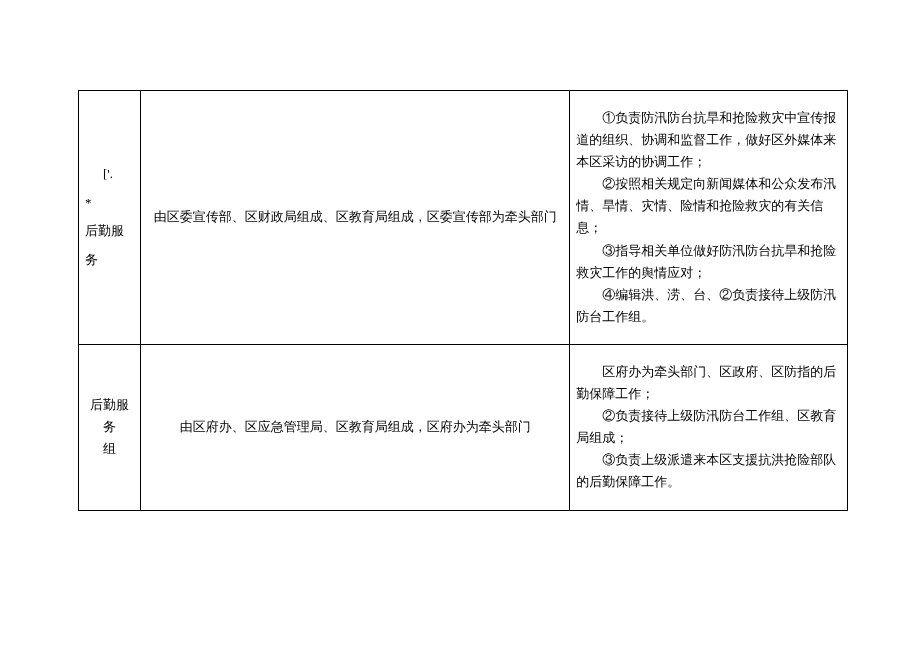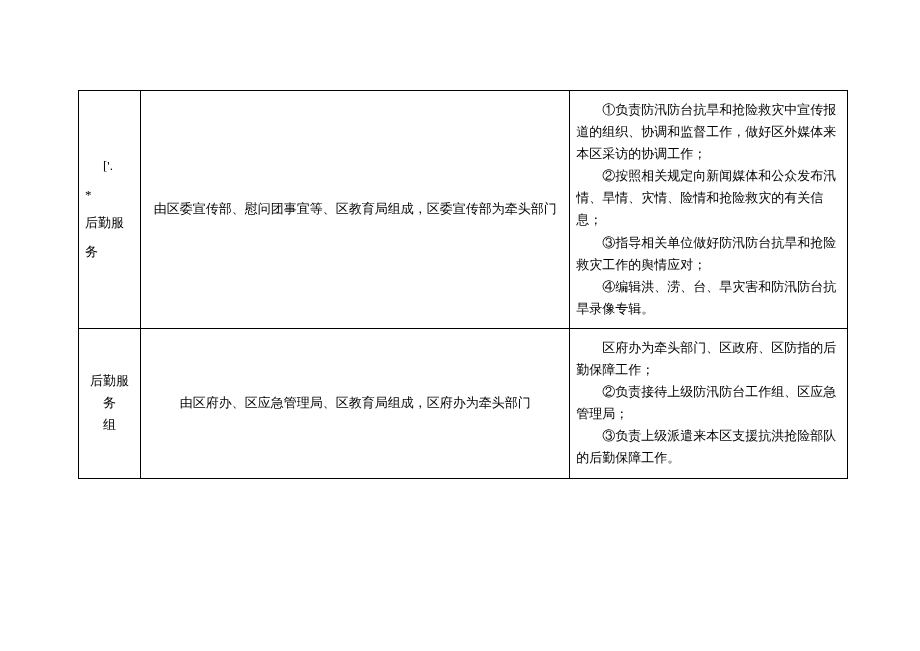--- a/index.html
+++ b/index.html
@@ -16,21 +16,21 @@
       height: 651px;
       padding-top: 90px;
     }
     .doc-table {
       border-collapse: collapse;
       margin-left: 78px;
       width: 770px;
     }
     .doc-table td {
       border: 1px solid #000000;
-      padding: 8px 6px;
+      padding: 16px 6px;
       vertical-align: middle;
       line-height: 1.7;
     }
     .col-name {
       width: 62px;
       text-align: center;
     }
     .col-composition {
       width: 430px;
       text-align: center;
@@ -50,37 +50,37 @@
   <tbody>
       <tr>
     <td class="col-name">
       <div style="text-align:left; line-height:2.2;">
         <div style="padding-left:18px;">['.</div>
         <div>*</div>
         <div>后勤服务</div>
       </div>
     </td>
     <td class="col-composition">
-      <span>由区委宣传部、慰问团事宜等、区教育局组成，区委宣传部为牵头部门</span>
+      <span>由区委宣传部、区财政局组成、区教育局组成，区委宣传部为牵头部门</span>
     </td>
     <td class="col-duties">
       <div class="indent">①负责防汛防台抗旱和抢险救灾中宣传报道的组织、协调和监督工作，做好区外媒体来本区采访的协调工作；</div>
       <div class="indent">②按照相关规定向新闻媒体和公众发布汛情、旱情、灾情、险情和抢险救灾的有关信息；</div>
       <div class="indent">③指导相关单位做好防汛防台抗旱和抢险救灾工作的舆情应对；</div>
-      <div class="indent">④编辑洪、涝、台、旱灾害和防汛防台抗旱录像专辑。</div>
+      <div class="indent">④编辑洪、涝、台、②负责接待上级防汛防台工作组。</div>
     </td>
   </tr>
   <tr>
     <td class="col-name">
       <div>后勤服务</div>
       <div>组</div>
     </td>
     <td class="col-composition">
       <span>由区府办、区应急管理局、区教育局组成，区府办为牵头部门</span>
     </td>
     <td class="col-duties">
       <div class="indent">区府办为牵头部门、区政府、区防指的后勤保障工作；</div>
-      <div class="indent">②负责接待上级防汛防台工作组、区应急管理局；</div>
+      <div class="indent">②负责接待上级防汛防台工作组、区教育局组成；</div>
       <div class="indent">③负责上级派遣来本区支援抗洪抢险部队的后勤保障工作。</div>
     </td>
   </tr>
 </tbody>
   </table>
 
 </body></html>

